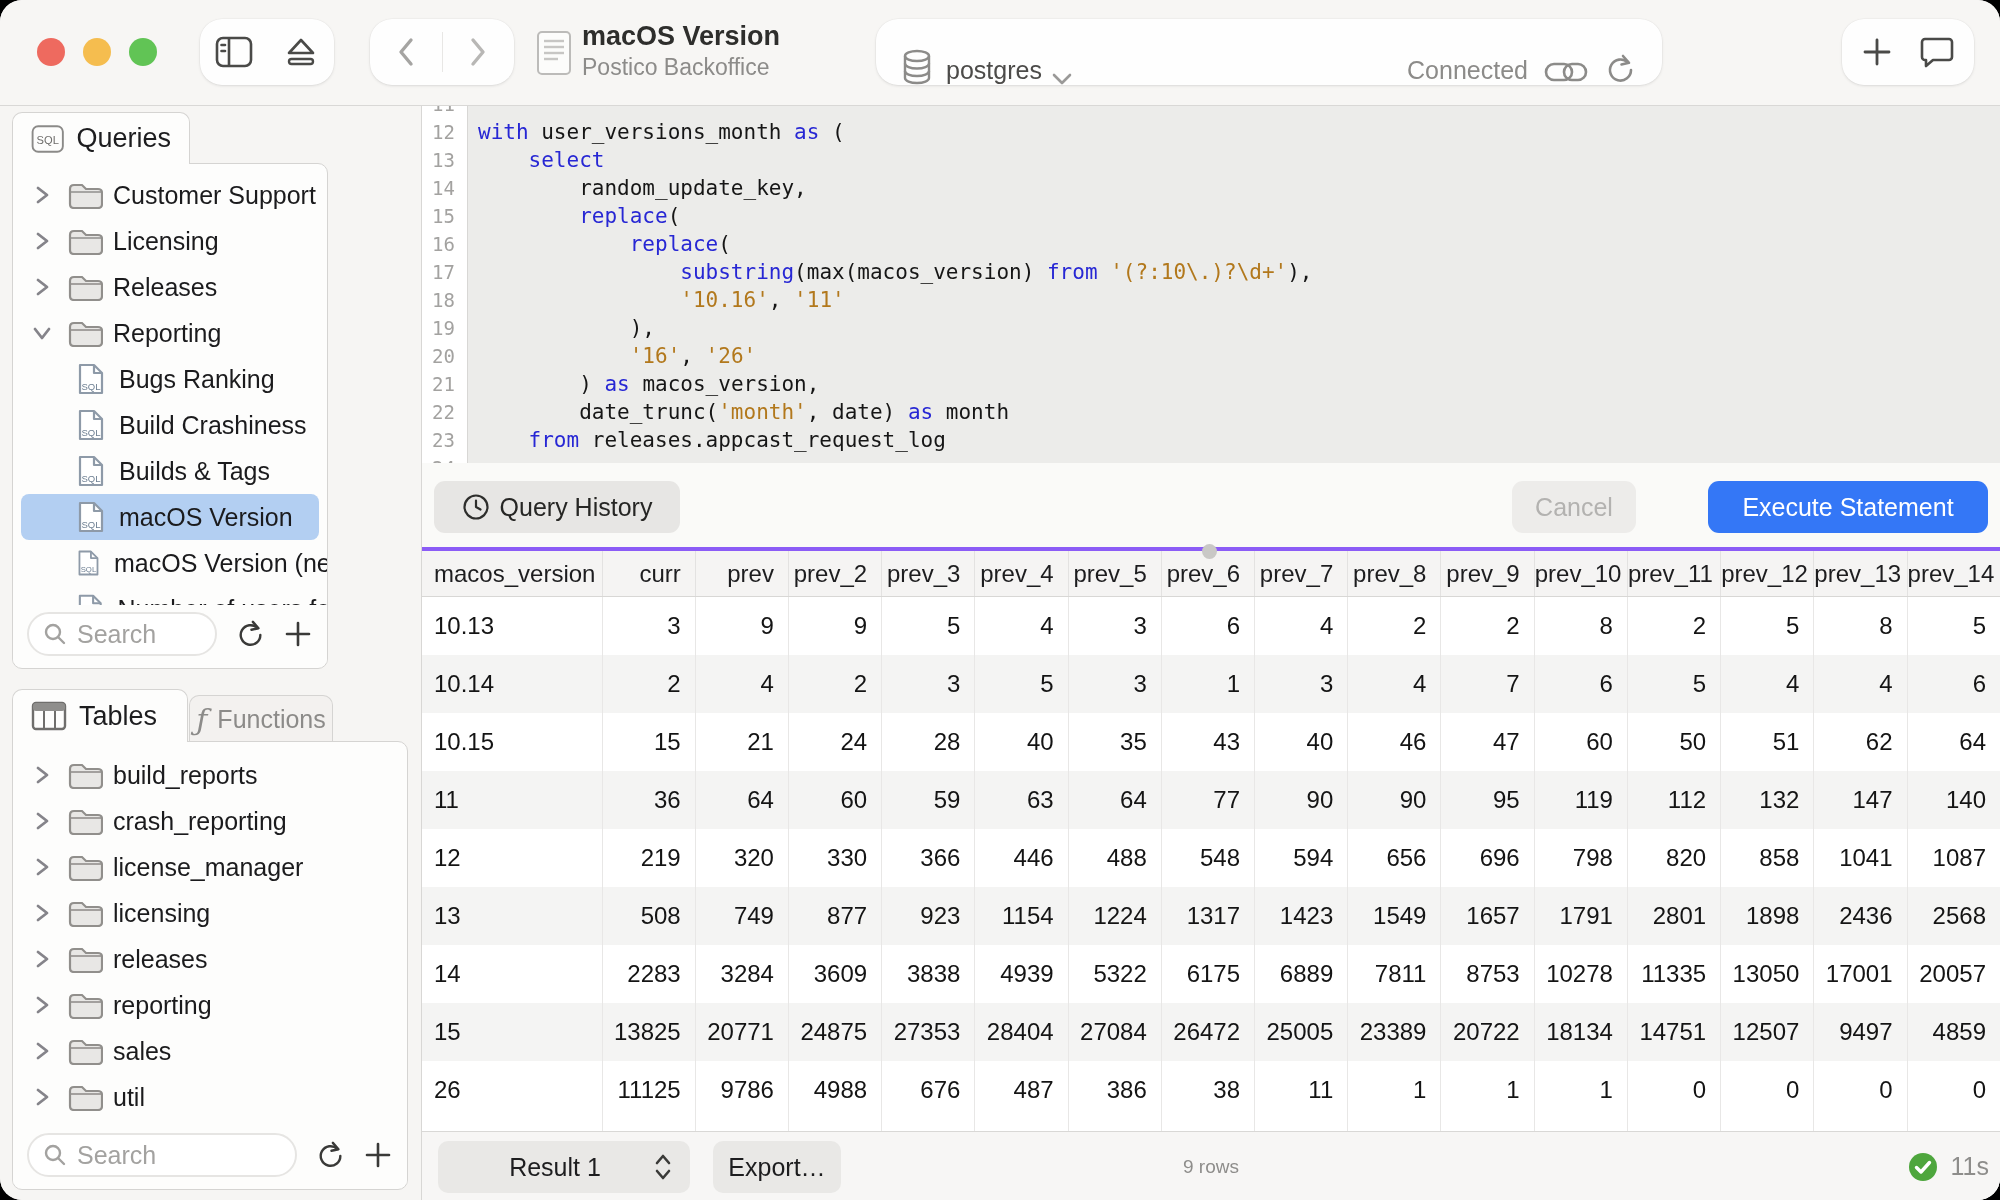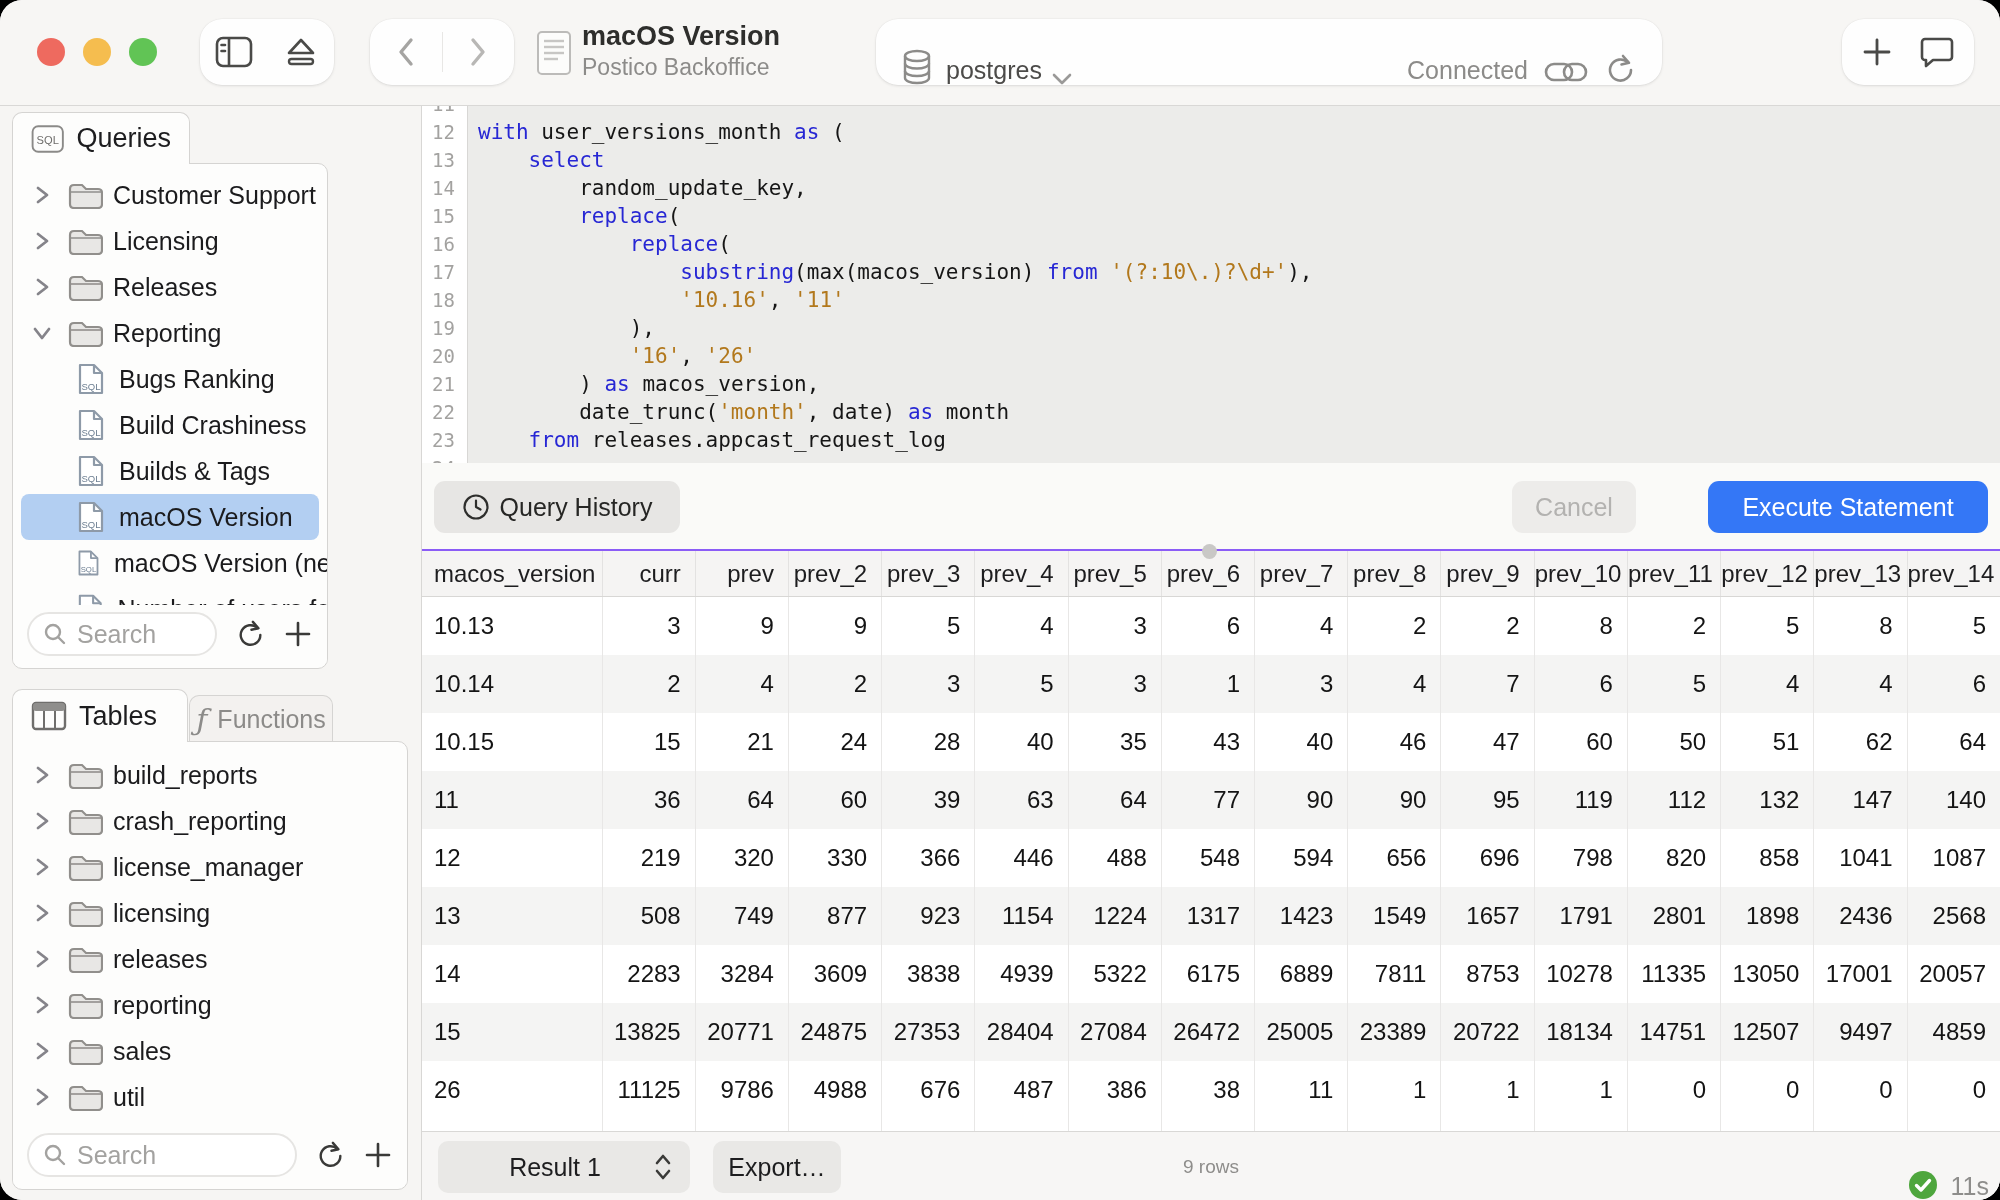--- a/index.html
+++ b/index.html
@@ -47,21 +47,21 @@
   
   .main{position:absolute;left:421px;top:106px;width:1579px;height:1094px;background:#fff;border-left:1px solid #d8d7d5;box-sizing:content-box;}
   .editor{position:absolute;left:0;top:0;width:1579px;height:357px;overflow:hidden;background:#fff;}
   .lines{position:absolute;left:0;top:-16px;right:0;}
   .line{display:flex;height:28px;font-family:"DejaVu Sans Mono",monospace;}
   .line .num{flex:0 0 45px;text-align:right;padding-right:12px;font-size:19px;line-height:28px;color:#a3a2a0;background:#fff;box-sizing:border-box;}
   .line .code{flex:1;background:#ececea;border-left:1px solid #d8d7d5;font-size:21px;line-height:28px;padding-left:10px;white-space:pre;color:#161616;}
   .tok-kw{color:#2727d4;}
   .tok-str{color:#b2781c;}
   
-  .toolbar{position:absolute;left:0;top:357px;width:1579px;height:88px;background:#fafaf8;border-bottom:2px solid #8b5cf6;box-sizing:border-box;}
+  .toolbar{position:absolute;left:0;top:357px;width:1579px;height:88px;background:#fafaf8;border-bottom:4px solid #8b5cf6;box-sizing:border-box;}
   .btn{position:absolute;top:18px;height:52px;border-radius:11px;display:flex;align-items:center;justify-content:center;font-size:25px;box-sizing:border-box;}
   .btn-history{left:12px;width:246px;background:#e7e6e4;color:#262624;gap:10px;}
   .btn-cancel{left:1072px;width:124px;background:#edecea;color:#b3b2b0;margin-left:18px;}
   .btn-exec{left:1286px;width:280px;background:#3477f6;color:#fff;}
   .drag-handle{position:absolute;left:780px;top:438px;width:15px;height:15px;border-radius:50%;background:#c9c8c6;z-index:5;}
   
   .table-wrap{position:absolute;left:0;top:445px;width:1579px;height:580px;overflow:hidden;background:#fff;}
   table.results{border-collapse:collapse;table-layout:fixed;width:1579px;height:580px;}
   .results th{height:45px;background:#f5f4f3;border-bottom:1px solid #d8d7d5;border-right:1px solid #e3e2e1;
     font-weight:normal;font-size:24px;color:#1d1d1f;text-align:right;padding:0 14px 0 0;white-space:nowrap;overflow:hidden;}
@@ -70,21 +70,21 @@
   .results td.first{text-align:left;padding-left:12px;}
   .results tbody tr:nth-child(even) td{background:#f4f4f3;}
   .results tbody tr.filler td{background:#fff;height:auto;}
   
   .bottombar{position:absolute;left:0;top:1025px;width:1579px;height:69px;background:#f7f6f5;border-top:1px solid #d9d8d6;}
   .bb-btn{position:absolute;top:9px;height:52px;background:#e9e8e6;border-radius:10px;display:flex;align-items:center;font-size:25px;color:#1d1d1f;box-sizing:border-box;}
   .bb-result{left:16px;width:252px;padding:0 18px;}
   .bb-result .lbl{flex:1;text-align:center;}
   .bb-export{left:291px;width:128px;justify-content:center;}
   .bb-rows{position:absolute;left:789px;top:0;height:69px;transform:translateX(-50%);display:flex;align-items:center;font-size:19px;color:#8e8d8b;}
-  .bb-status{position:absolute;right:12px;top:0;height:69px;display:flex;align-items:flex-end;gap:12px;font-size:25px;color:#8e8d8b;}
+  .bb-status{position:absolute;right:12px;top:0;height:69px;display:flex;align-items:center;gap:12px;font-size:25px;color:#8e8d8b;}
   svg{display:block;}
 </style>
 </head>
 <body>
 
 <div class="window">
 
   <div class="titlebar">
     <div class="tl red"></div>
     <div class="tl yellow"></div>
@@ -621,21 +621,21 @@
               <td>50</td>
               <td>51</td>
               <td>62</td>
               <td>64</td>
             </tr>
             <tr>
               <td class="first">11</td>
               <td>36</td>
               <td>64</td>
               <td>60</td>
-              <td>39</td>
+              <td>59</td>
               <td>63</td>
               <td>64</td>
               <td>77</td>
               <td>90</td>
               <td>90</td>
               <td>95</td>
               <td>119</td>
               <td>112</td>
               <td>132</td>
               <td>147</td>

